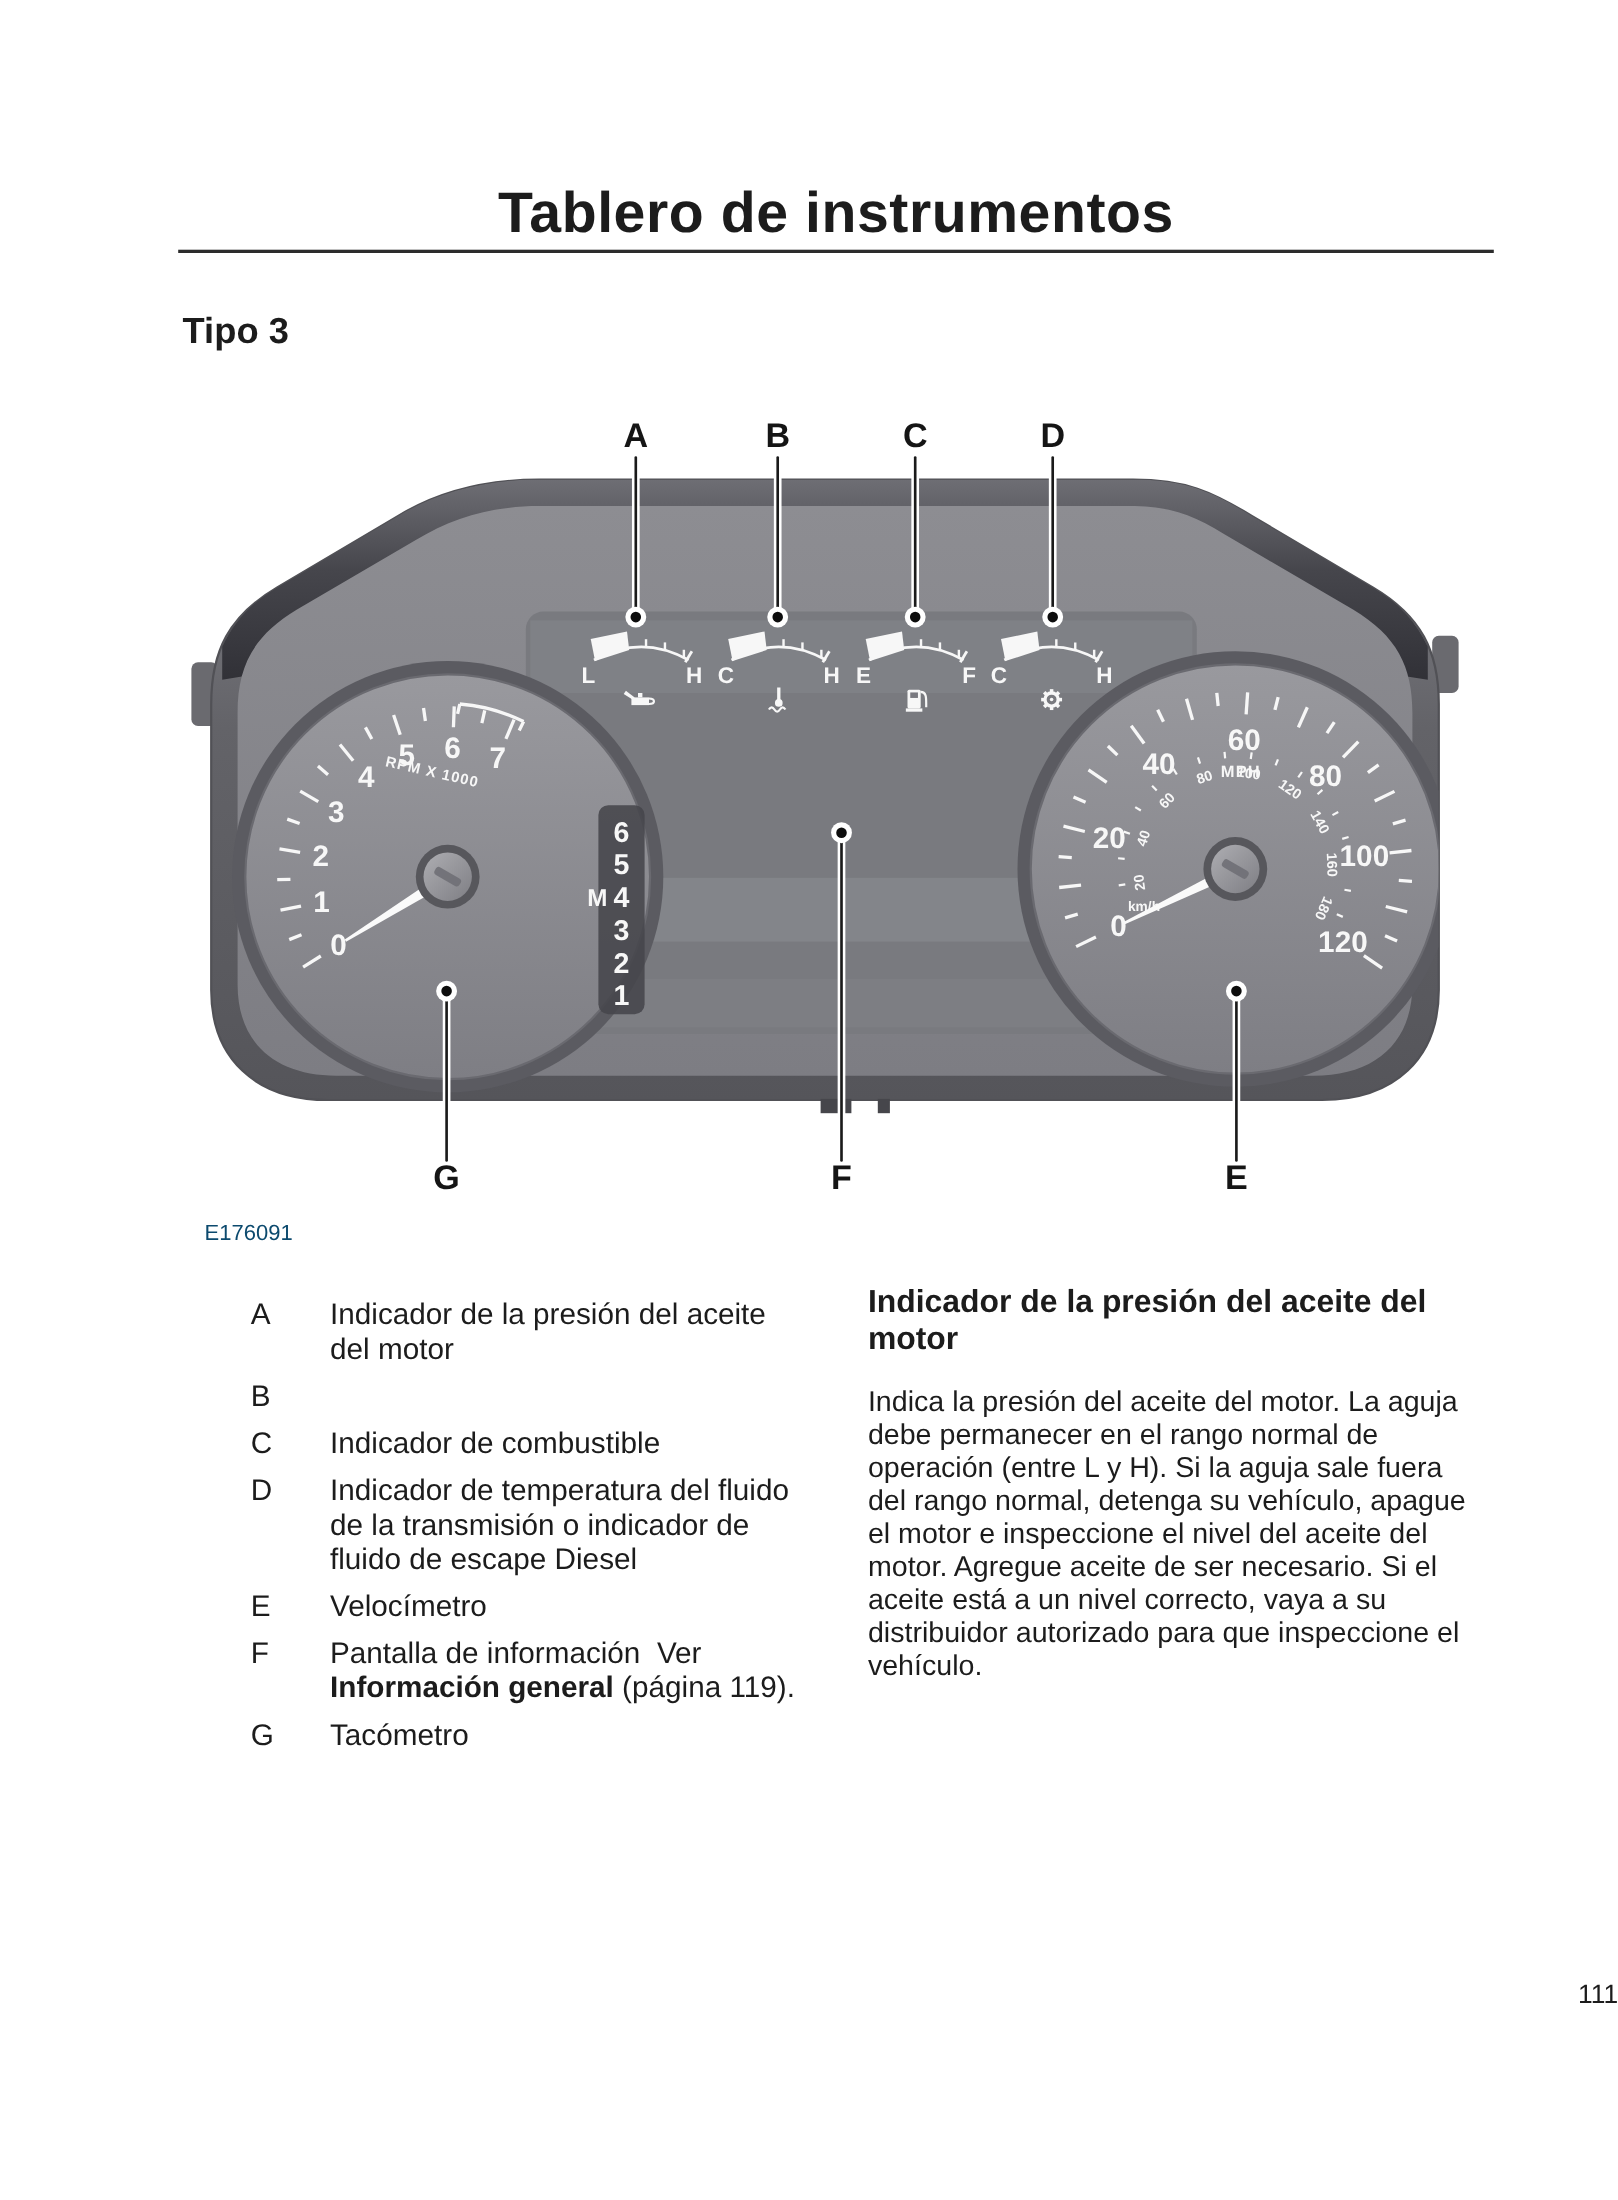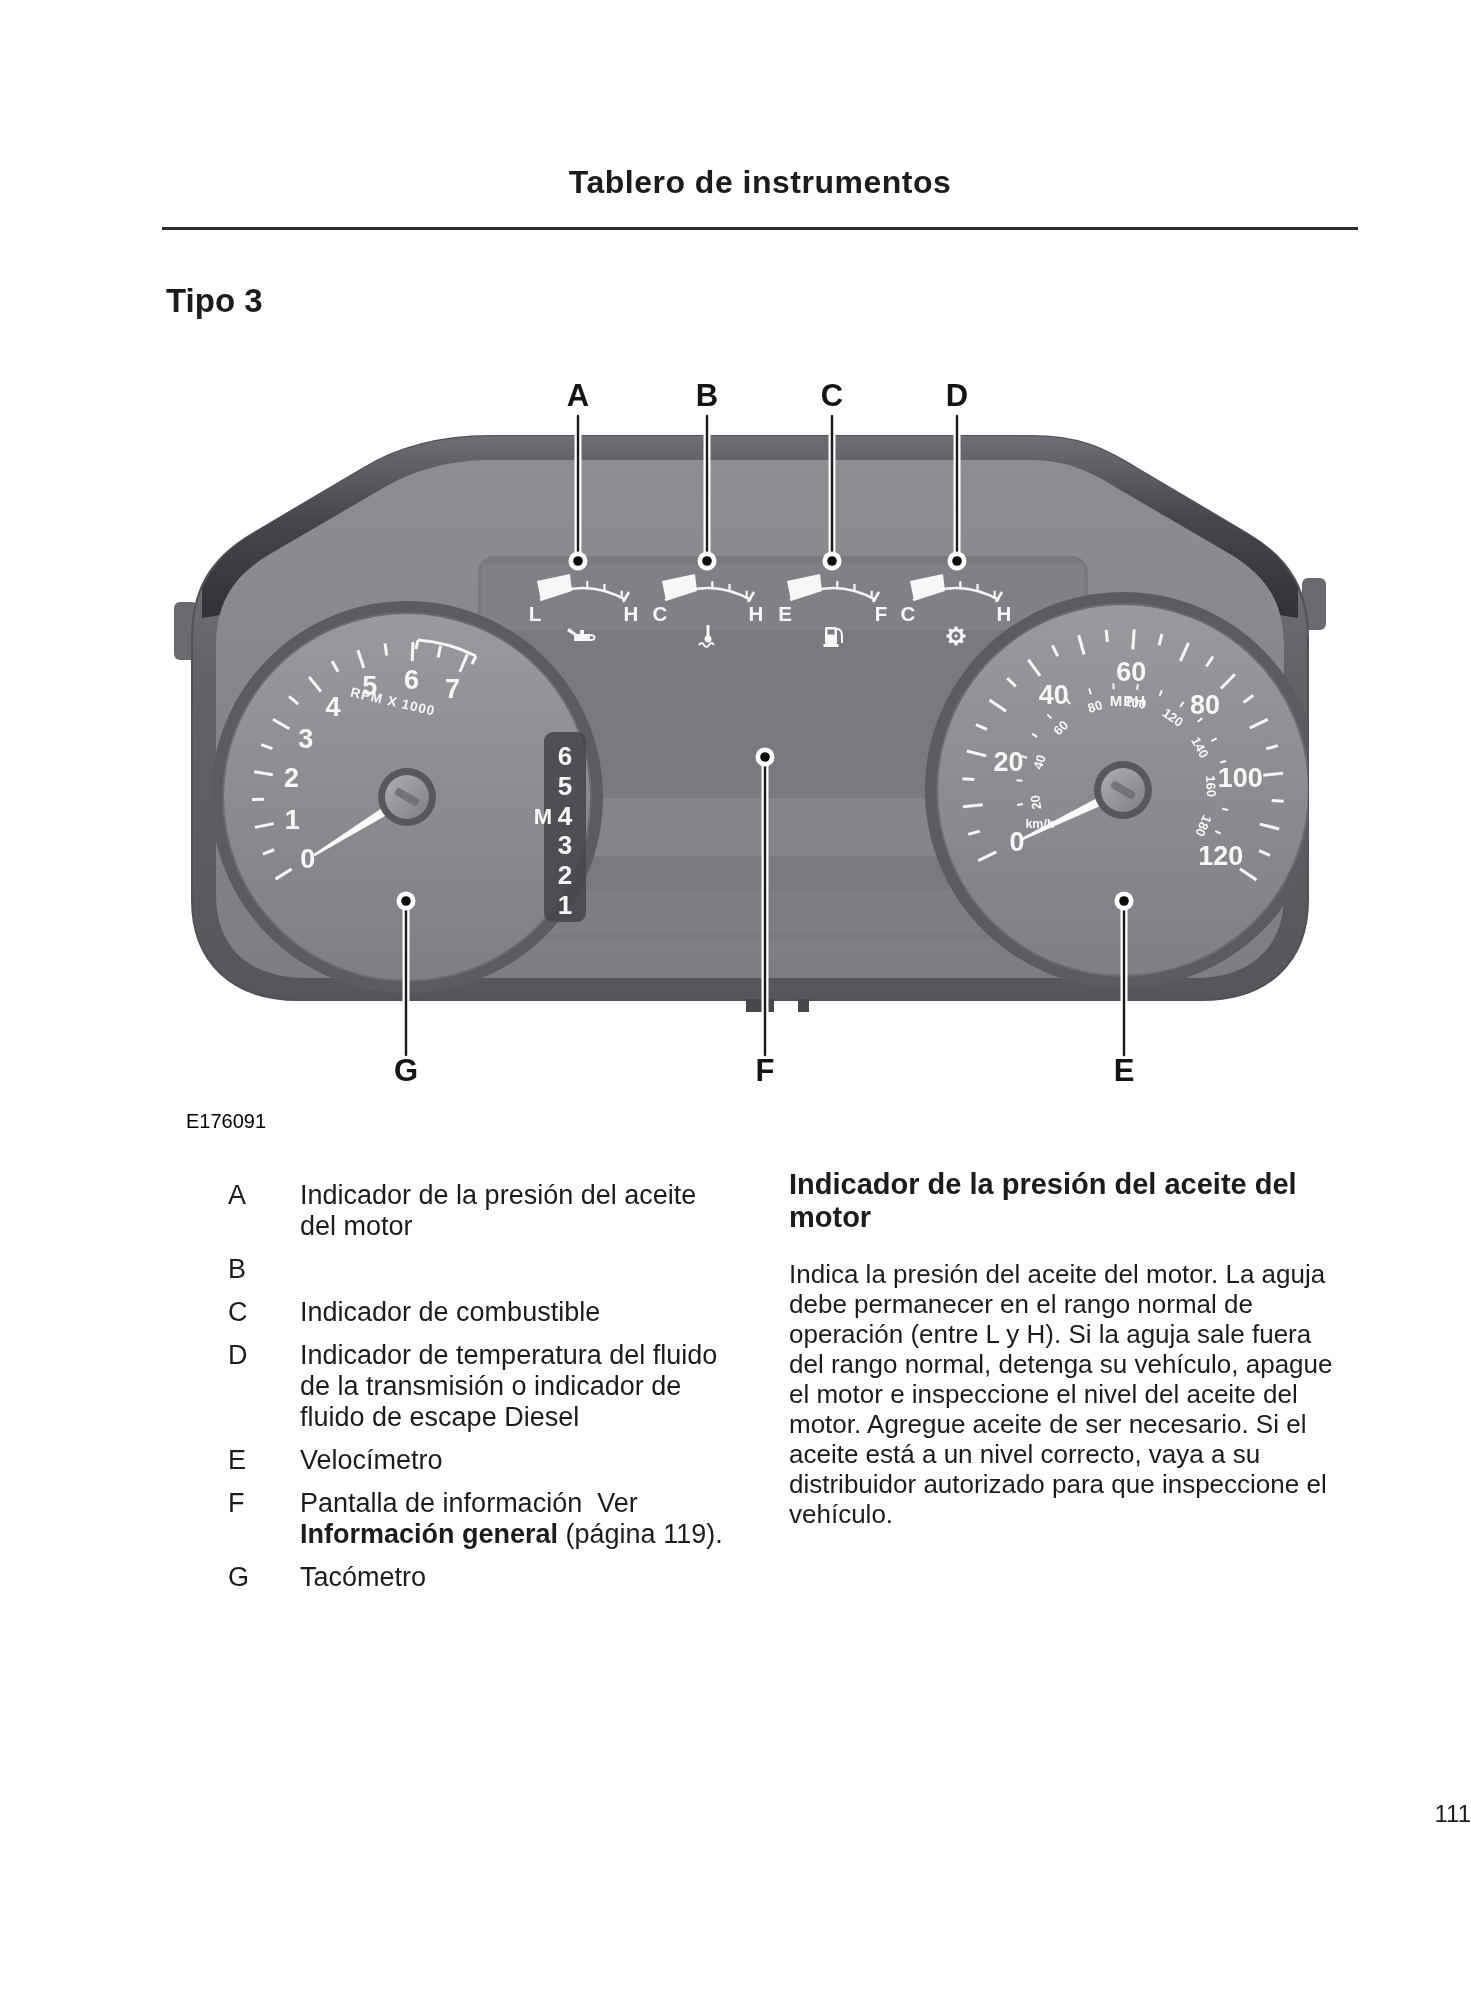--- a/index.html
+++ b/index.html
@@ -1,22 +1,22 @@
 <!DOCTYPE html>
 <html><head>
 <meta charset="utf-8">
 <style>
   html,body{margin:0;padding:0;background:#ffffff;}
   .page{position:relative;width:1471px;height:2000px;background:#ffffff;
         font-family:"Liberation Sans",sans-serif;color:#1c1c1c;overflow:hidden;}
   .title{position:absolute;left:160px;top:164px;width:1200px;text-align:center;
-         font-size:32px;font-weight:bold;letter-spacing:.5px;}
+         font-size:52px;font-weight:bold;letter-spacing:.5px;}
   .rule{position:absolute;left:162px;top:227px;width:1196px;height:3px;background:#2c2c2c;}
   .subhead{position:absolute;left:166px;top:282px;font-size:33px;font-weight:bold;}
-  .figcode{position:absolute;left:186px;top:1110px;font-size:20px;color:#000000;}
+  .figcode{position:absolute;left:186px;top:1110px;font-size:20px;color:#0c4a6e;}
   .legend{position:absolute;left:228px;top:1180px;width:505px;}
   .legend-row{display:flex;margin-bottom:12px;font-size:27px;line-height:31px;}
   .legend-key{width:72px;flex:none;}
   .legend-text{flex:1;white-space:pre-wrap;}
   .article{position:absolute;left:789px;top:1168px;width:552px;}
   .article-heading{margin:0 0 25px 0;font-size:29px;line-height:33px;font-weight:bold;max-width:535px;}
   .article-body{margin:0;font-size:26px;line-height:30px;}
   .pageno{position:absolute;left:36px;top:1800px;width:1435px;text-align:right;font-size:24px;}
   .cluster-svg{position:absolute;left:160px;top:350px;}
   svg text{font-family:"Liberation Sans",sans-serif;}

